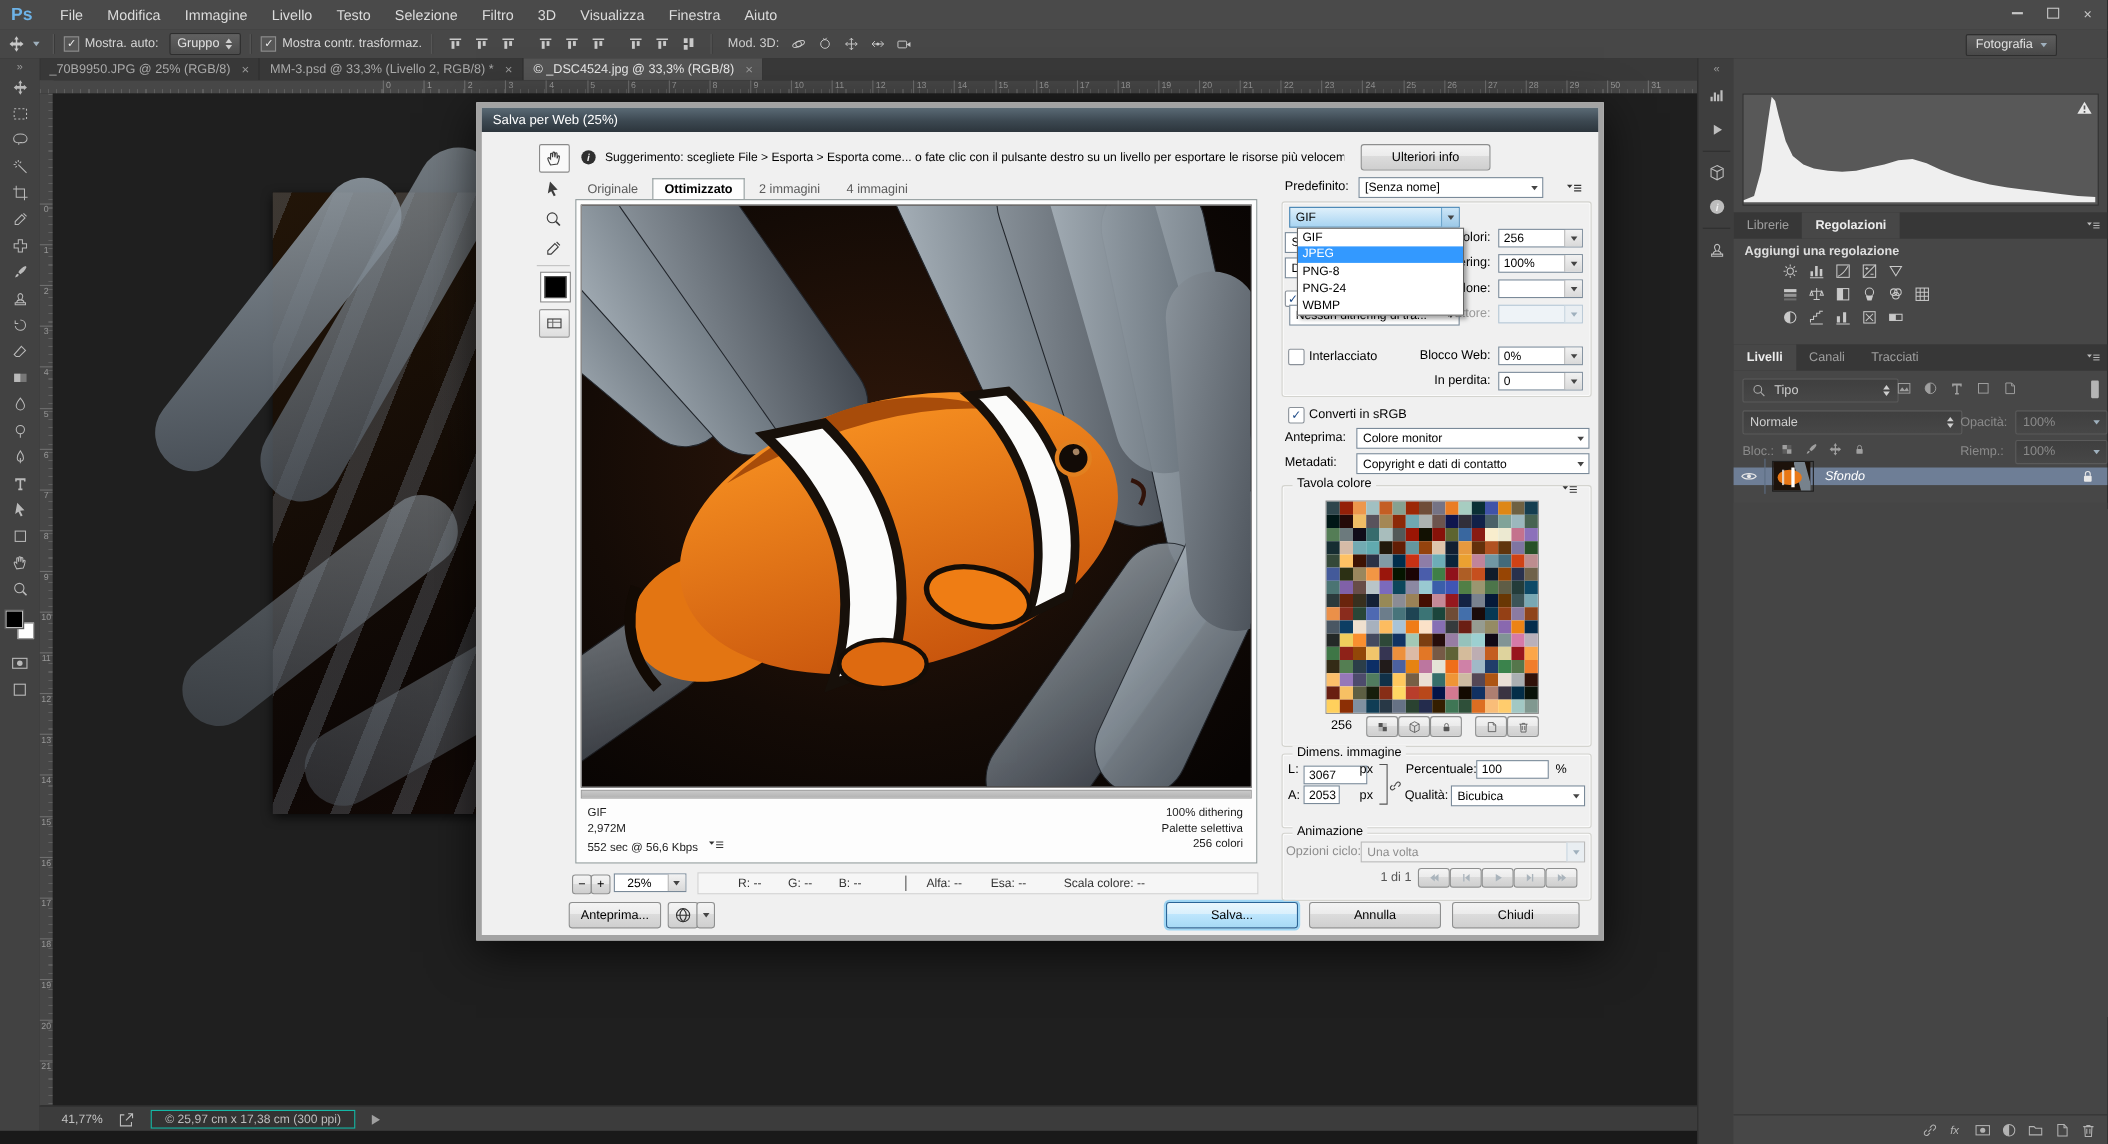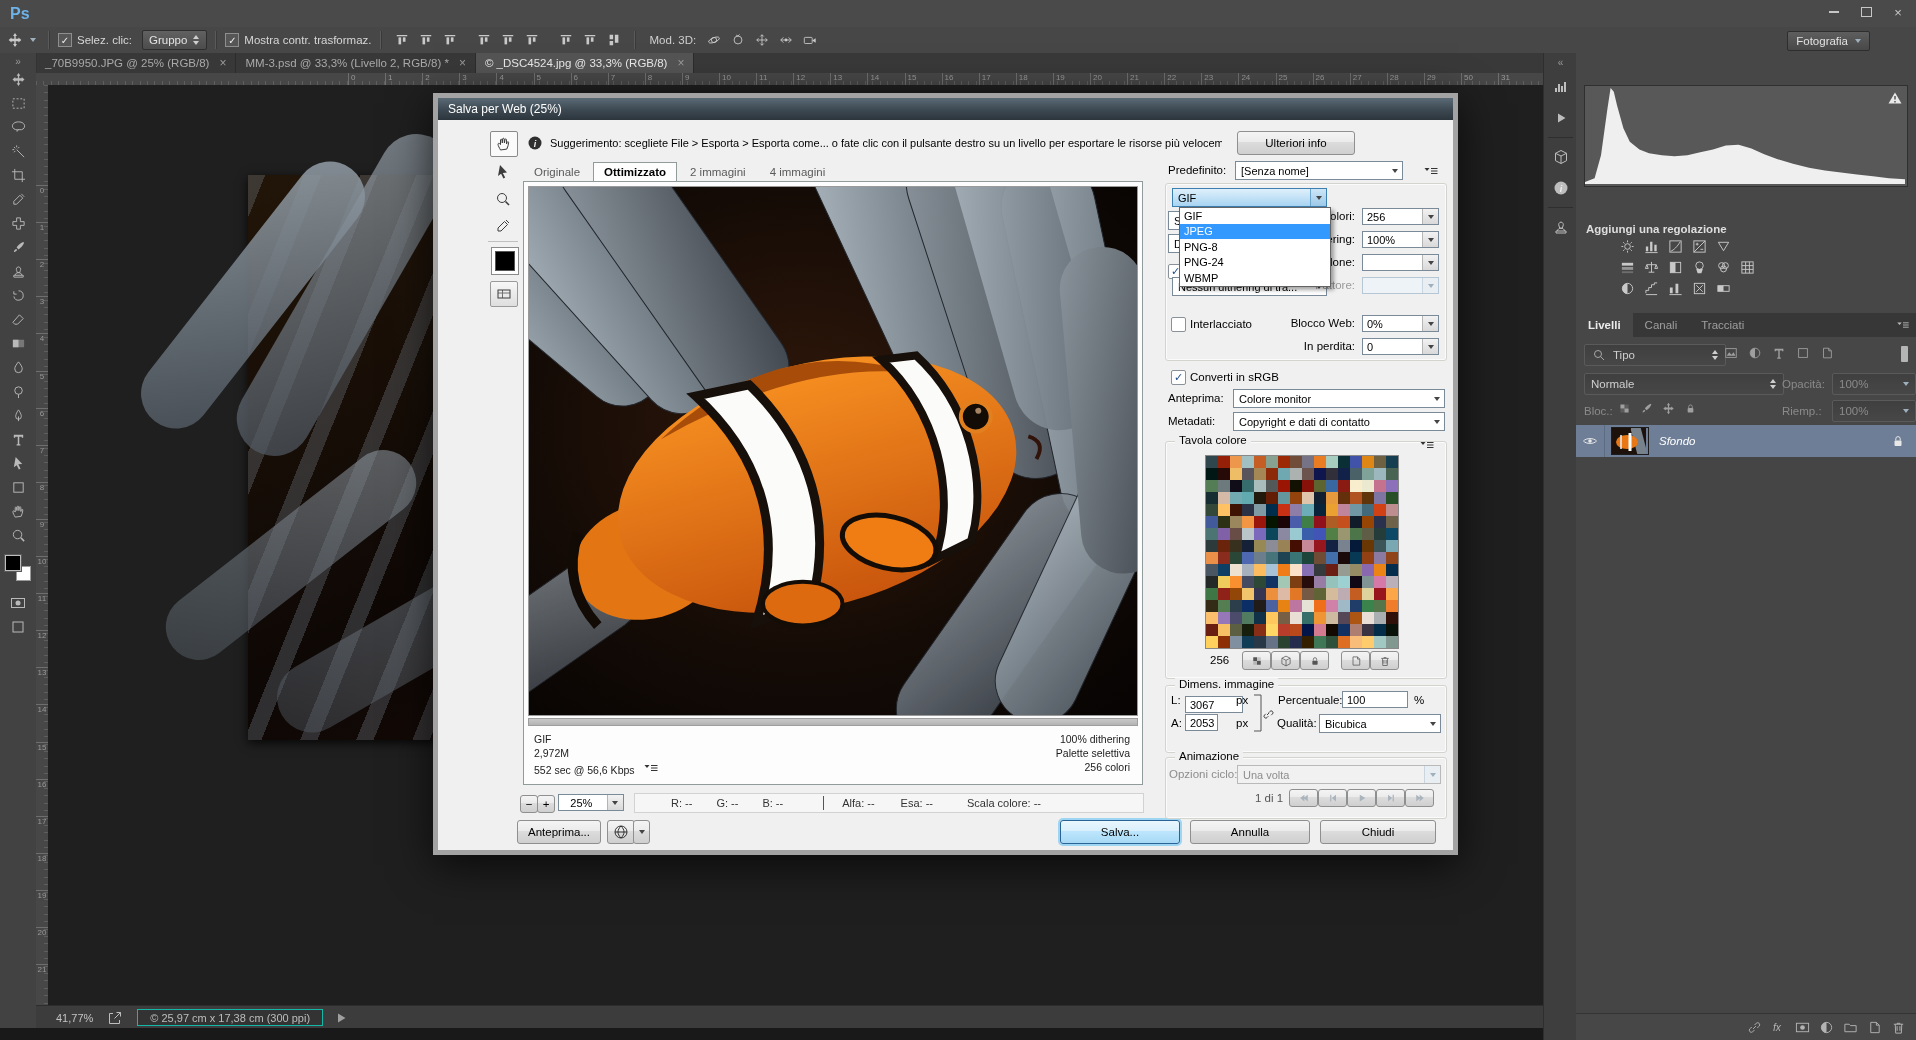--- a/index.html
+++ b/index.html
@@ -74,21 +74,21 @@
   #dockstrip{left:1543px;top:53px;width:33px;height:987px;background:#3e3e3e;border-left:1px solid #2e2e2e;border-right:1px solid #2e2e2e}
   .dock-ic{width:24px;height:24px;margin:7px auto 0;display:flex;align-items:center;justify-content:center;color:#bdbdbd}
   #panels{left:1576px;top:53px;width:340px;height:987px;background:#474747;color:#cfcfcf;font-size:11.5px}
   .ptabs{height:24px;background:#373737;display:flex;align-items:stretch}
   .ptab{display:flex;align-items:center;padding:0 12px;color:#9f9f9f}
   .ptab.active{background:#474747;color:#ececec;font-weight:bold}
   .pmenu{margin-left:auto;display:flex;align-items:center;padding-right:6px;color:#bdbdbd}
   #histwell{position:absolute;left:8px;top:32px;width:322px;height:100px;background:#585858;border:1px solid #2f2f2f}
   .darkfld{background:linear-gradient(#3f3f3f,#474747);border:1px solid #5a5a5a;border-radius:2px;height:20px;display:flex;align-items:center;padding:0 6px;gap:6px}
   .grayed{color:#8a8a8a}
-  #layerrow{position:absolute;left:0px;top:112px;width:340px;height:32px;background:#6e7e96;display:flex;align-items:center;color:#fff}
+  #layerrow{position:absolute;left:0px;top:112px;width:340px;height:16px;background:#6e7e96;display:flex;align-items:center;color:#fff}
   #layerrow .eyecell{width:28px;height:32px;border-right:1px solid #5c6c82;display:flex;align-items:center;justify-content:center}
   #layersfooter{position:absolute;left:0;top:700px;width:340px;height:27px;background:#474747;border-top:1px solid #333;display:flex;align-items:center;justify-content:flex-end;gap:9px;padding-right:10px;box-sizing:border-box}
 
   
   #dialog{left:433px;top:93px;width:1015px;height:752px;background:#f0f0f0;border:5px solid #a3a3a3;
           box-shadow:0 10px 40px rgba(0,0,0,.7);color:#000;font-size:11.5px}
   #dlgtitle{position:absolute;left:0;top:0;width:100%;height:22px;background:linear-gradient(#5a6a75,#3c4851 55%,#2c353c);
             color:#fff;font-size:12px;display:flex;align-items:center;padding-left:10px;box-sizing:border-box}
   .dtool{position:absolute;width:26px;height:24px;display:flex;align-items:center;justify-content:center;color:#3d3d3d}
   .dtool.pressed{background:#fafafa;border:1px solid #8a8a8a;border-radius:2px}
@@ -123,41 +123,54 @@
   .ctbtn{position:absolute;width:27px;height:17px}
   .pbtn{position:absolute;width:27px;height:16px}
   .readout{position:absolute;left:196px;top:695px;width:510px;height:20px;background:#f6f6f6;border:1px solid #d2d2d2;
            display:flex;align-items:center;font-size:11px;color:#333;box-sizing:border-box}
 </style>
 </head>
 <body>
 
 <div id="menubar" class="abs">
   <span id="pslogo">Ps</span>
+  <span id="menuitems" style="display:flex">
+      <span class="mi">File</span>
+      <span class="mi">Modifica</span>
+      <span class="mi">Immagine</span>
+      <span class="mi">Livello</span>
+      <span class="mi">Testo</span>
+      <span class="mi">Selezione</span>
+      <span class="mi">Filtro</span>
+      <span class="mi">3D</span>
+      <span class="mi">Visualizza</span>
+      <span class="mi">Finestra</span>
+      <span class="mi">Aiuto</span>
+    </span>
 </div>
 <div id="winctl">
   <span class="wc wc-min">
       <i></i>
     </span>
   <span class="wc wc-max">
       <i></i>
     </span>
   <span class="wc">×</span>
 </div>
 
 <div id="optionsbar" class="abs">
   <span class="ic" style="width:30px">
       <svg viewBox="0 0 16 16" width="16" height="16">
         <path d="M8 1 6 4h1.3v2.7H4.6V5.4L1.6 8l3 2.6V9.3h2.7V12H6l2 3 2-3H8.7V9.3h2.7v1.3l3-2.6-3-2.6v1.3H8.7V4H10z" fill="currentColor"></path>
       </svg>
     </span>
   <span class="tri lt" style="margin-right:4px"></span>
   <span class="ob-sep"></span>
   <span class="chkd">✓</span>
-  <span>Selez. clic:</span>
+  <span>Mostra. auto:</span>
   <span class="dselect" style="margin-left:10px">
     <span>Gruppo</span>
     <span class="spin">
         <b></b>
         <i></i>
       </span>
   </span>
   <span class="ob-sep"></span>
   <span class="chkd">✓</span>
   <span>Mostra contr. trasformaz.</span>
@@ -539,20 +552,30 @@
       <span class="ic" style="position:absolute;right:4px;top:4px;color:#e8e8e8">
           <svg viewBox="0 0 16 16" width="16" height="16">
             <path d="M8 2.5L14.5 13.5H1.5z" fill="currentColor"></path>
             <path d="M8 6v3.6M8 11v1.6" stroke="#585858" stroke-width="1.5"></path>
           </svg>
         </span>
     </div>
   </div>
 
   <div style="position:absolute;left:0;top:140px;width:340px;height:120px">
+    <div class="ptabs" id="adjtabs">
+        <span class="ptab">Librerie</span>
+        <span class="ptab active">Regolazioni</span>
+        <span class="pmenu">
+          <svg viewBox="0 0 16 16" width="14" height="14">
+            <path d="M1.5 5l2.5 3L6.5 5z" fill="currentColor"></path>
+            <path d="M8 5.5h6.5M8 8h6.5M8 10.5h6.5" stroke="currentColor"></path>
+          </svg>
+        </span>
+      </div>
     <div style="position:absolute;left:10px;top:30px;font-weight:bold;color:#dedede">Aggiungi una regolazione</div>
     <div id="adjrows" style="position:absolute;left:44px;top:46px">
         <div style="display: flex; gap: 9px; margin-bottom: 6px;">
           <span class="ic">
             <svg viewBox="0 0 16 16" width="15" height="15">
               <circle cx="8" cy="8" r="3" fill="none" stroke="currentColor"></circle>
               <path d="M8 1.5v2M8 12.5v2M1.5 8h2M12.5 8h2M3.4 3.4l1.4 1.4M11.2 11.2l1.4 1.4M12.6 3.4l-1.4 1.4M4.8 11.2l-1.4 1.4" stroke="currentColor"></path>
             </svg>
           </span>
           <span class="ic">

